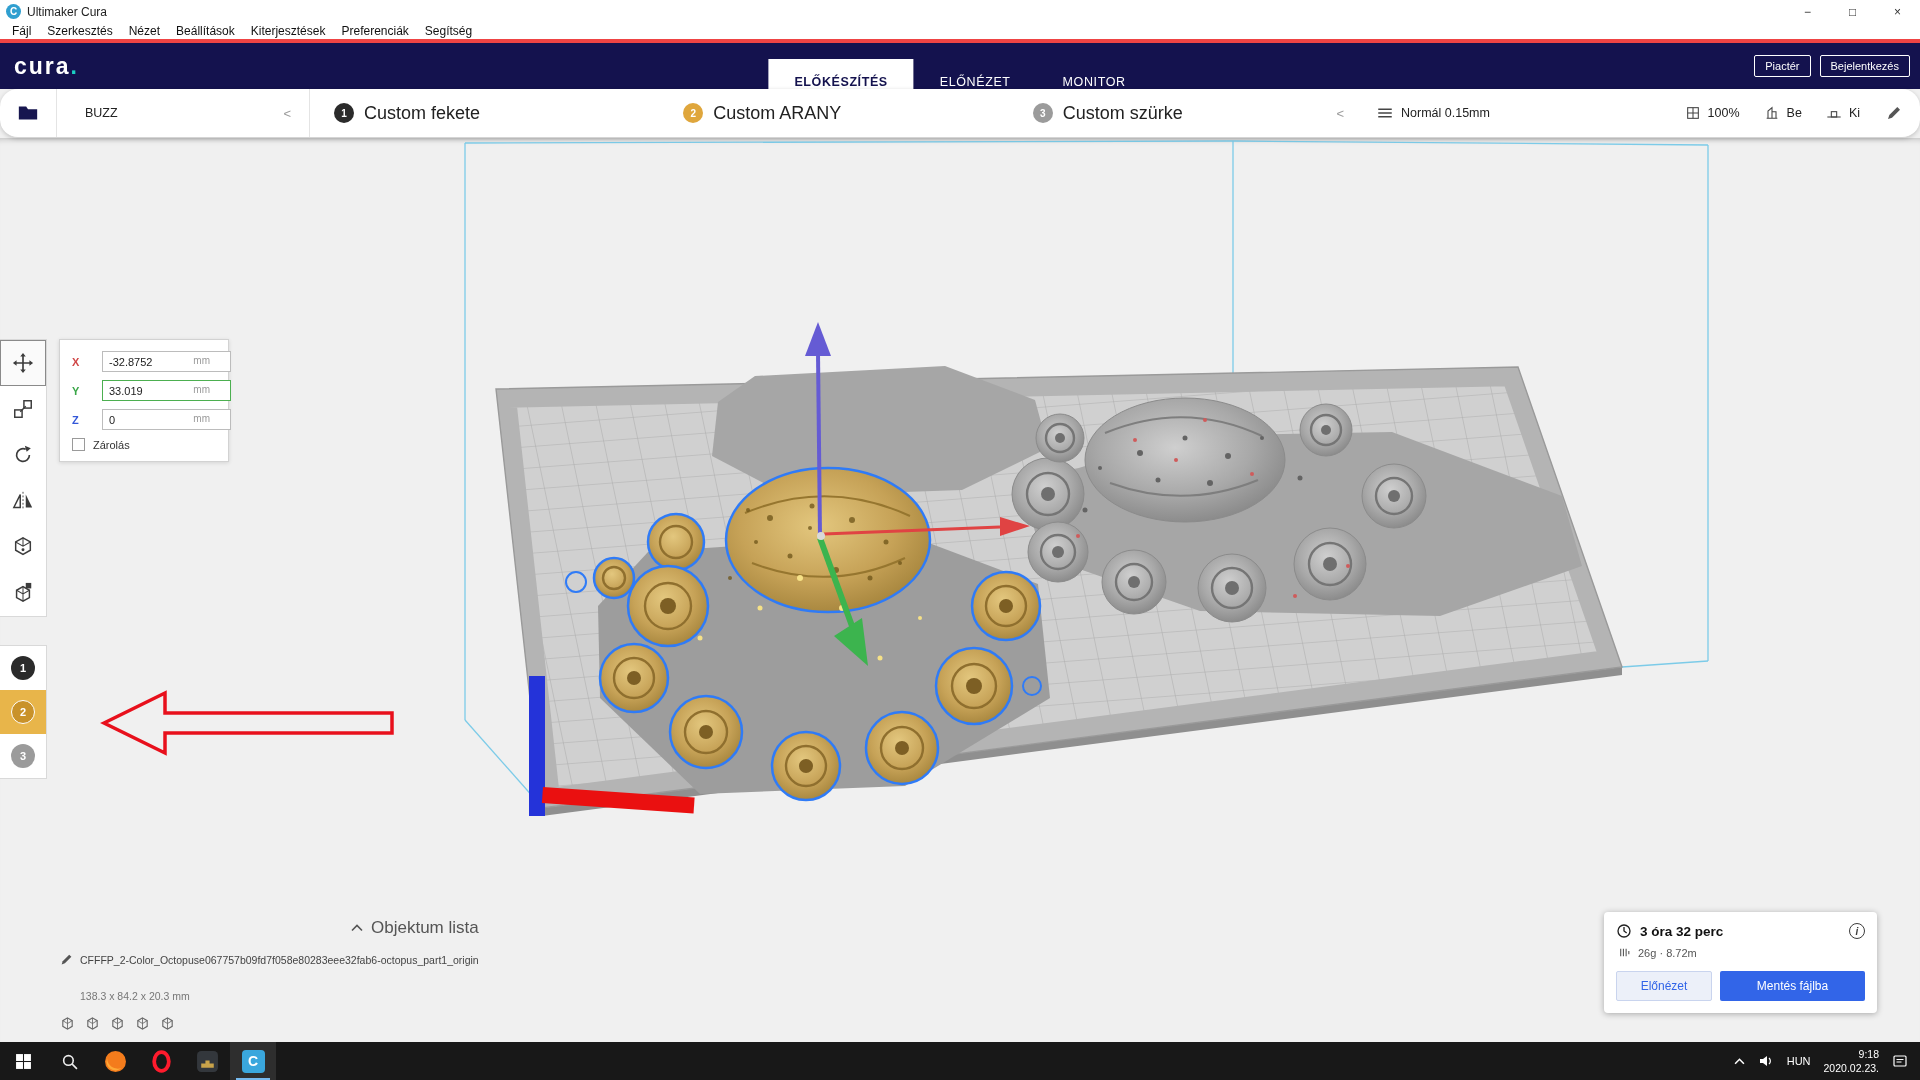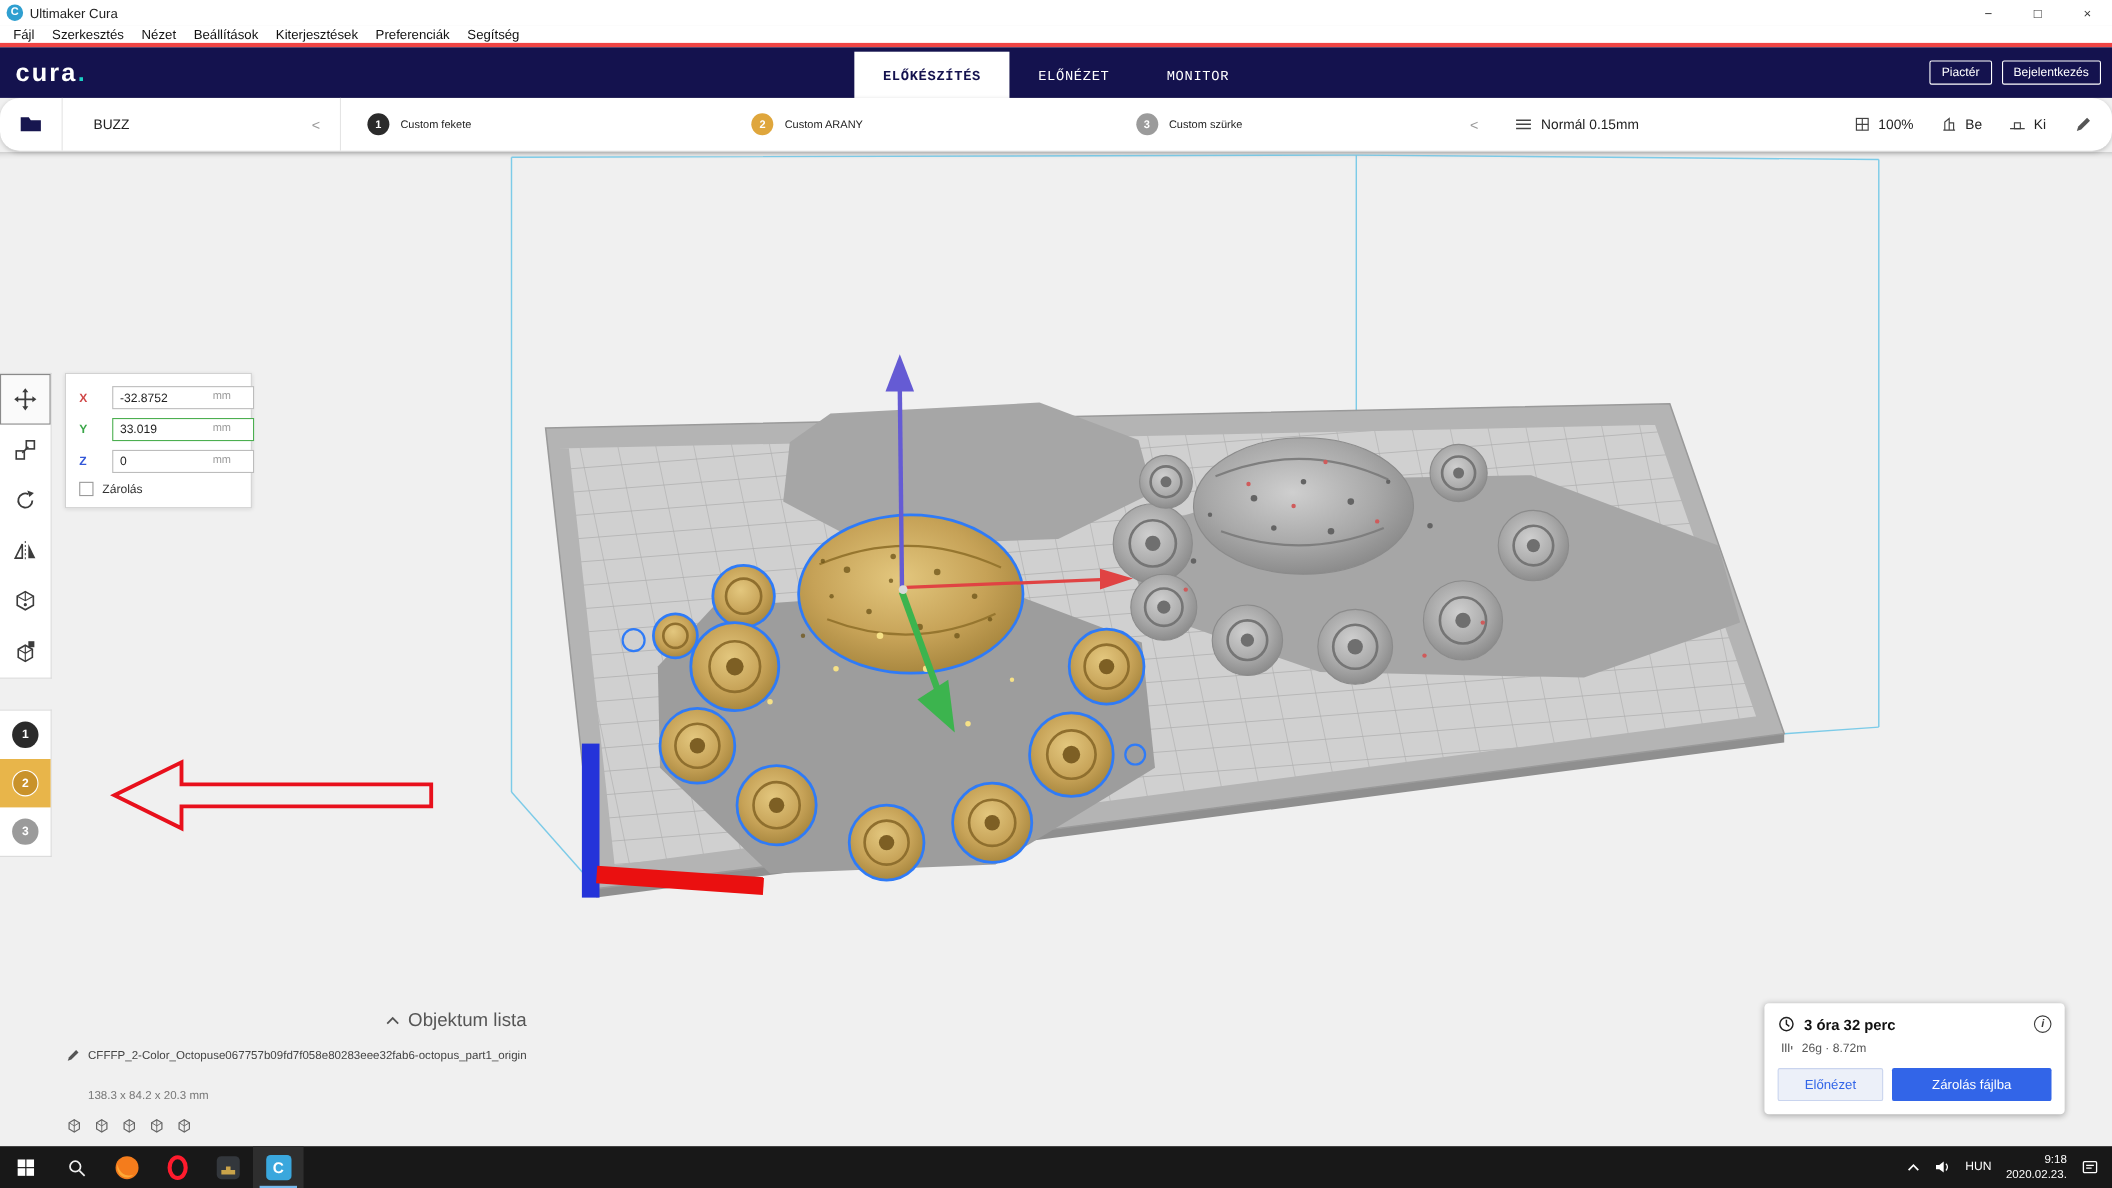--- a/index.html
+++ b/index.html
@@ -16,40 +16,40 @@
       font-size:12px; color:#333; cursor:default; }
 
   
   .menubar { height:20px; background:#ffffff; display:flex; align-items:center; padding-left:4px; border-bottom:4px solid #ef4444; }
   .menubar span { font-size:12px; color:#111; padding:0 8px; }
 
   
   .appheader { height:46px; background:#14124e; position:relative; display:flex; align-items:center; }
   .logo { color:#fff; font-size:23px; font-weight:bold; letter-spacing:2px; margin-left:14px; }
   .logo .dot { color:#1ad0c4; }
-  .stages { position:absolute; left:50%; transform:translateX(-50%); top:4px; height:46px; display:flex;font-family:Liberation Mono, monospace; }
+  .stages { position:absolute; left:50%; transform:translateX(-50%); top:16px; height:46px; display:flex; }
   .stage { height:46px; line-height:46px; padding:0 26px; font-size:12.5px; letter-spacing:.6px; color:#fff; }
   .stage.active { background:#fff; color:#14124e; font-weight:bold; }
   .hdr-buttons { margin-left:auto; display:flex; gap:9px; margin-right:10px; }
   .hdr-buttons .obtn { border:1px solid #fff; border-radius:2px; color:#fff; font-size:11px; padding:4px 10px; background:transparent; }
 
   
   .configbar { height:49px; background:#fff; display:flex; align-items:stretch; border-bottom:1px solid #d5d5d5;
       box-shadow:0 1px 4px rgba(0,0,0,.18); position:relative; z-index:5;border-radius:18px; }
   .cfg-sec { display:flex; align-items:center; border-right:1px solid #e4e4e4; }
   .openfile { width:57px; justify-content:center; }
   .printer-sec { width:253px; padding:0 14px 0 28px; }
   .printer-sec .pname { font-size:12.5px; color:#222; }
   .chev { margin-left:auto; color:#9a9a9a; font-size:13px; padding:0 4px; }
   .ext-secs { flex:0 0 1048px; display:flex; }
   .ext-tab { flex:1; display:flex; align-items:center; padding-left:24px; }
   .badge { width:20px; height:20px; border-radius:50%; color:#fff; font-size:10px; font-weight:bold;
       display:flex; align-items:center; justify-content:center; margin-right:10px; }
   .badge.b1 { background:#2b2b2b; } .badge.b2 { background:#dfa63c; } .badge.b3 { background:#9b9b9b; }
-  .ext-label { font-size:10px; color:#222; }
+  .ext-label { font-size:18px; color:#222; }
   .cfg-settings { flex:1; display:flex; align-items:center; padding:0 18px; border-right:none; }
   .set-group { display:flex; align-items:center; gap:7px; font-size:12.5px; color:#222; }
   .set-infill { margin-left:auto; } .set-support { margin-left:24px; } .set-adhesion { margin-left:24px; }
   .edit-btn { margin-left:26px; display:flex; align-items:center; }
 
   
   .viewport { position:absolute; top:138px; left:0; width:1920px; height:904px; background:#f0f0f0;
       box-shadow: inset 0 7px 7px -7px rgba(0,0,0,.3); }
   .scene { position:absolute; top:0; left:0; }
 
@@ -524,21 +524,21 @@
         <span class="info-ic">i</span>
       </div>
       <div class="ap-r2">
         <svg width="13" height="13" viewBox="0 0 24 24" fill="none" stroke="#555" stroke-width="2">
             <path d="M5 5v14M10 5v14M15 5v14M20 9v6"></path>
           </svg>
         <span>26g · 8.72m</span>
       </div>
       <div class="ap-r3">
         <button class="btn-preview">Előnézet</button>
-        <button class="btn-save">Zárolás fájlba</button>
+        <button class="btn-save">Mentés fájlba</button>
       </div>
     </div>
   </div>
 
   <div class="taskbar">
     <div class="tb-btn">
       <svg width="17" height="17" viewBox="0 0 16 16" fill="#fff">
           <rect x="1" y="1" width="6.5" height="6.5"></rect>
           <rect x="8.5" y="1" width="6.5" height="6.5"></rect>
           <rect x="1" y="8.5" width="6.5" height="6.5"></rect>

